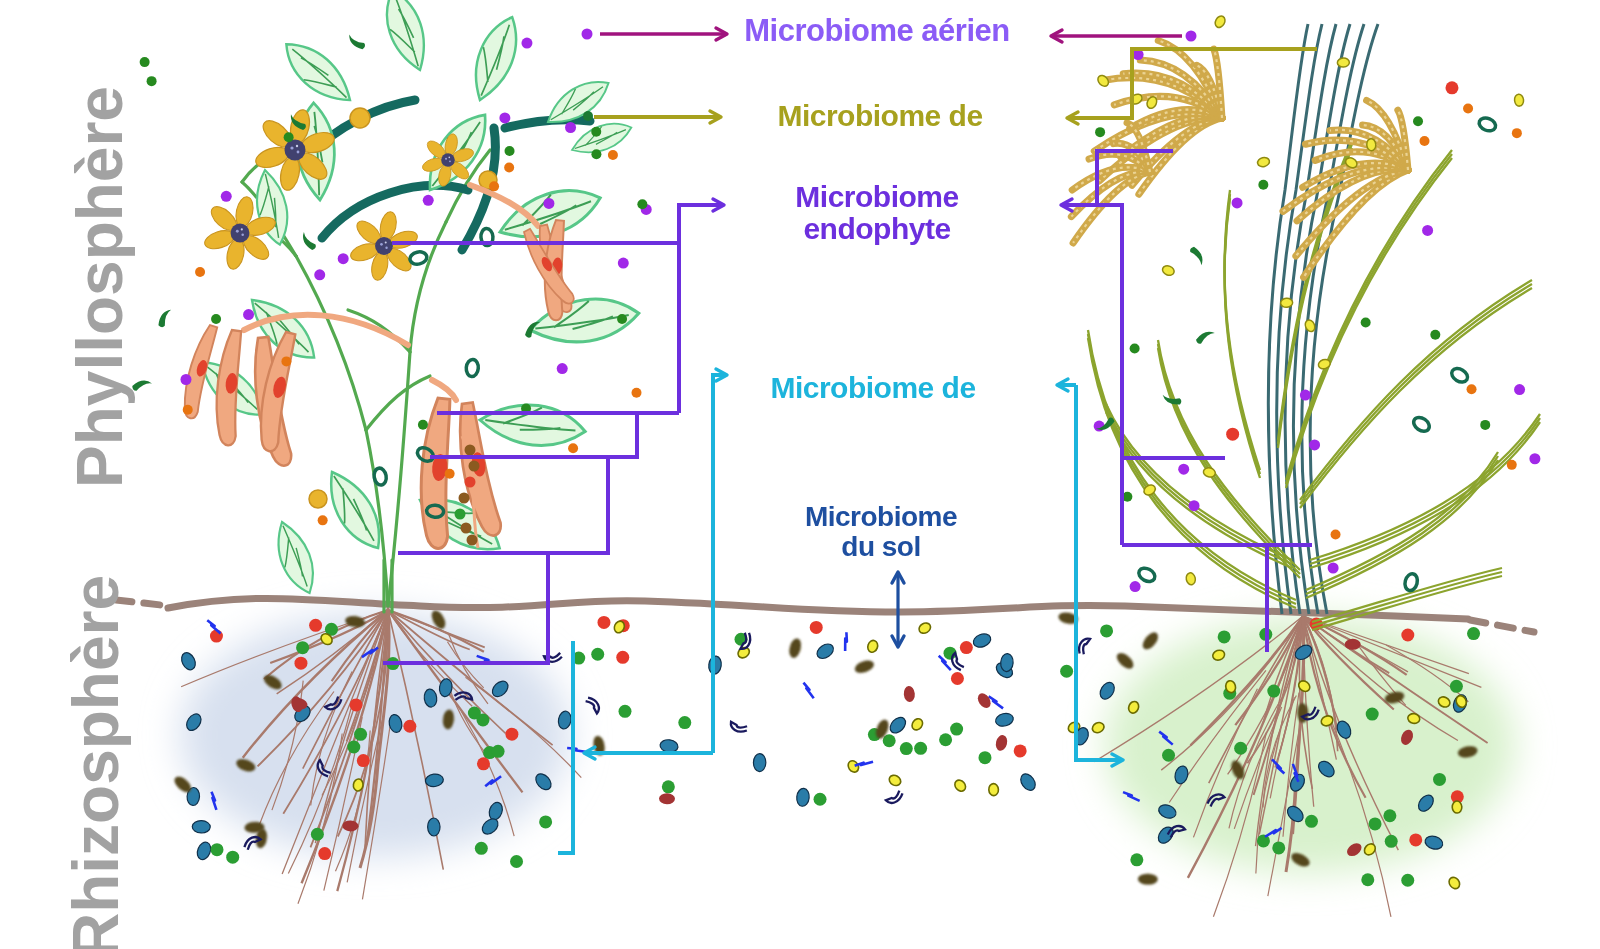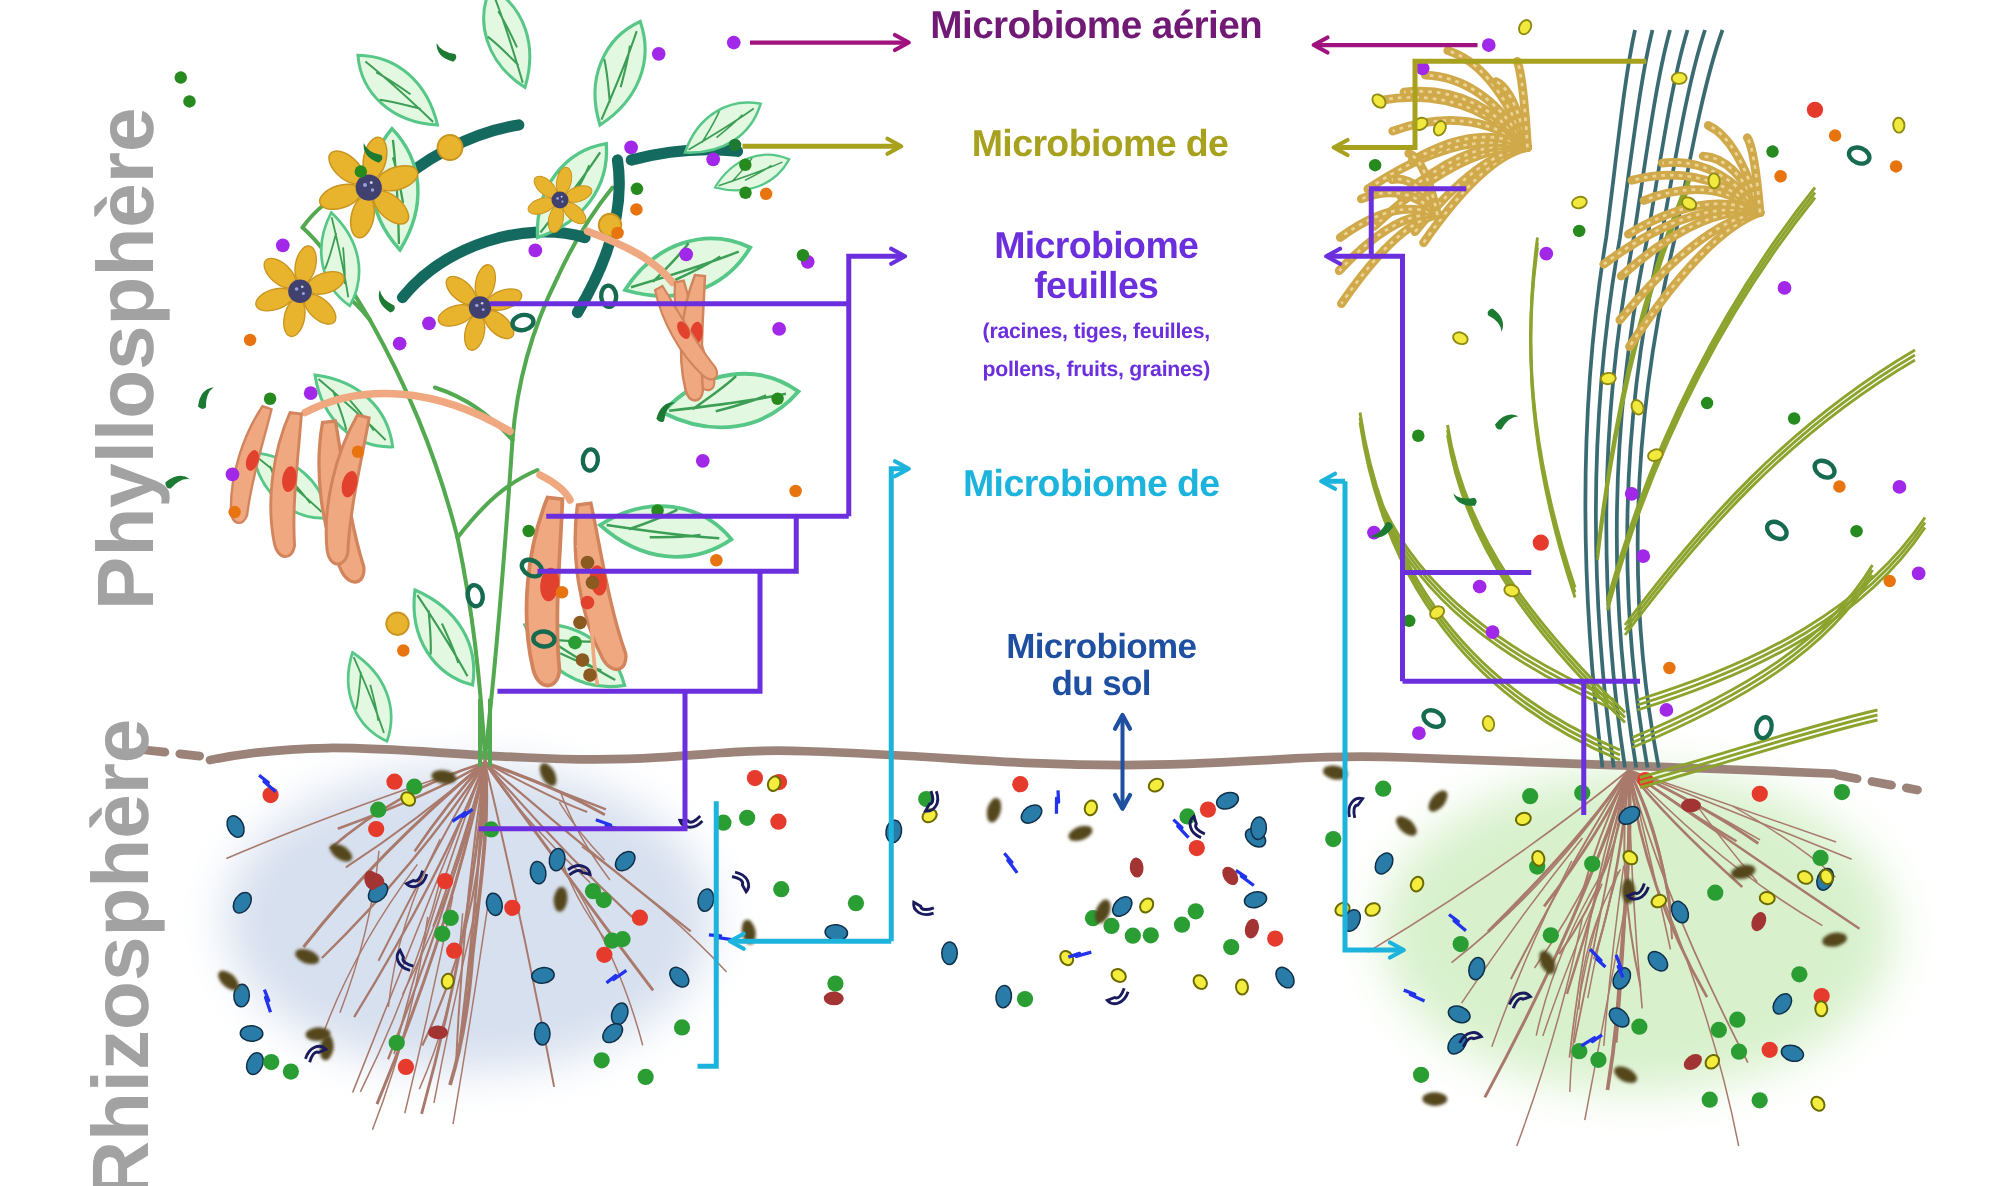--- a/index.html
+++ b/index.html
@@ -648,35 +648,31 @@
         <path d="M898,608 V646" fill="none" style="stroke:#1e4fa0" stroke-width="3.2" stroke-linecap="butt" stroke-linejoin="miter" marker-end="url(#arr-blue)"></path>
         <circle cx="587" cy="34" r="5.5" style="fill:#a128e8"></circle>
         <circle cx="1191" cy="36" r="5.5" style="fill:#a128e8"></circle>
       </g>
     </svg>
 
   <div class="zone" style="left: 100px; top: 287px; color: rgb(162, 162, 162);">Phyllosphère</div>
 
   <div class="zone" style="left: 96px; top: 767px; color: rgb(162, 162, 162);">Rhizosphère</div>
 
-  <div class="lbl f-aerial" style="left: 877px; top: 20px; color: #701a75;">Microbiome aérien</div>
+  <div class="lbl f-aerial" style="left: 877px; top: 31px; color: #8b5cf6;">Microbiome aérien</div>
 
   <div class="lbl f-phyllo" style="left: 880px; top: 116px; color: rgb(167, 161, 30);">
     <span class="ln">Microbiome de</span>
   </div>
 
   <div class="lbl f-endo" style="left: 877px; top: 213px; color: rgb(108, 47, 222);">
     <span class="ln">Microbiome</span>
-    <span class="ln">feuilles</span>
+    <span class="ln">endophyte</span>
   </div>
 
-  <div class="lbl f-endosub" style="left: 877px; top: 280px; color: rgb(108, 47, 222);">
-    <span class="ln">(racines, tiges, feuilles,</span>
-    <span class="ln">pollens, fruits, graines)</span>
-  </div>
 
   <div class="lbl f-rhizo" style="left: 873px; top: 387px; color: rgb(28, 180, 220);">
     <span class="ln">Microbiome de</span>
   </div>
 
   <div class="lbl f-sol" style="left: 881px; top: 532px; color: rgb(30, 79, 160);">
     <span class="ln">Microbiome</span>
     <span class="ln">du sol</span>
   </div>
 

